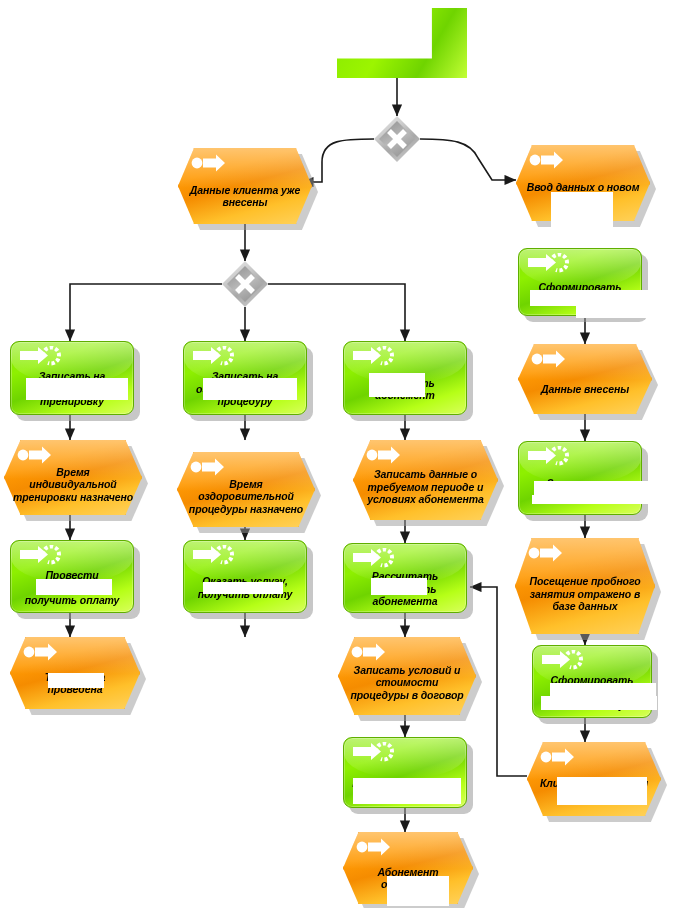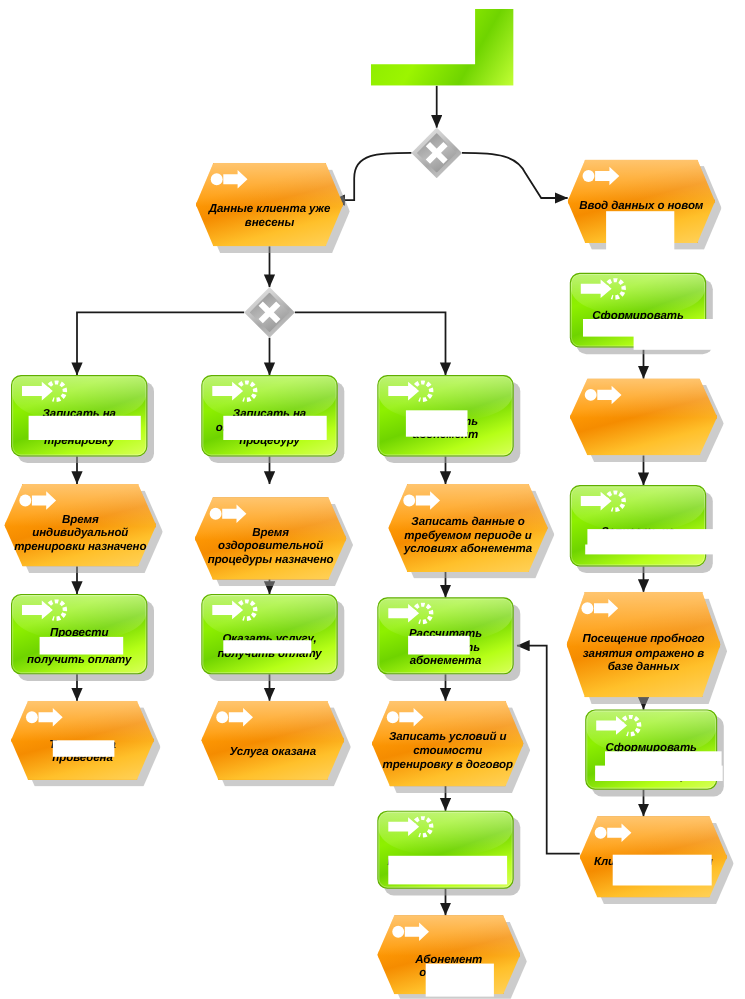--- a/index.html
+++ b/index.html
@@ -187,20 +187,21 @@
   <div class="node ev" style="left:518px;top:344px;width:134px;height:70px;">
     <div class="shadow"></div>
       <div class="body">
         <div class="gloss"></div>
       </div>
       <div class="edgeline"></div>
     <svg class="badge" viewBox="0 0 44 22">
       <circle cx="7" cy="9" r="5.4" fill="#ffffff"></circle>
       <path d="M13,4.4 L26,4.4 L26,0.6 L35,9 L26,17.4 L26,13.6 L13,13.6 z" fill="#ffffff"></path>
     </svg>
+    <div class="label">Данные внесены</div>
   </div>
 
   <div class="node fn" style="left:518px;top:441px;width:124px;height:74px;">
     <div class="shadow"></div>
       <div class="body">
         <div class="gloss"></div>
       </div>
     <svg class="badge" viewBox="0 0 44 22">
       <path d="M2,5 L20,5 L20,1 L30,9.5 L20,18 L20,14 L2,14 z" fill="#ffffff"></path>
       <path d="M25,9.5 a8,8 0 1 1 5,7.4" fill="none" stroke="#ffffff" stroke-width="4" stroke-dasharray="3.4 2.2"></path>
@@ -336,32 +337,20 @@
         <div class="gloss"></div>
       </div>
     <svg class="badge" viewBox="0 0 44 22">
       <path d="M2,5 L20,5 L20,1 L30,9.5 L20,18 L20,14 L2,14 z" fill="#ffffff"></path>
       <path d="M25,9.5 a8,8 0 1 1 5,7.4" fill="none" stroke="#ffffff" stroke-width="4" stroke-dasharray="3.4 2.2"></path>
     </svg>
     <div class="label">Оказать услугу, получить оплату</div>
     <div class="occl" style="left:20px;top:42px;width:80px;height:12px;"></div>
   </div>
 
-  <div class="node ev" style="left:183px;top:637px;width:130px;height:72px;">
-    <div class="shadow"></div>
-      <div class="body">
-        <div class="gloss"></div>
-      </div>
-      <div class="edgeline"></div>
-    <svg class="badge" viewBox="0 0 44 22">
-      <circle cx="7" cy="9" r="5.4" fill="#ffffff"></circle>
-      <path d="M13,4.4 L26,4.4 L26,0.6 L35,9 L26,17.4 L26,13.6 L13,13.6 z" fill="#ffffff"></path>
-    </svg>
-    <div class="label">Услуга оказана</div>
-  </div>
 
   <div class="node fn" style="left:343px;top:341px;width:124px;height:74px;">
     <div class="shadow"></div>
       <div class="body">
         <div class="gloss"></div>
       </div>
     <svg class="badge" viewBox="0 0 44 22">
       <path d="M2,5 L20,5 L20,1 L30,9.5 L20,18 L20,14 L2,14 z" fill="#ffffff"></path>
       <path d="M25,9.5 a8,8 0 1 1 5,7.4" fill="none" stroke="#ffffff" stroke-width="4" stroke-dasharray="3.4 2.2"></path>
     </svg>
@@ -398,21 +387,21 @@
   <div class="node ev" style="left:338px;top:637px;width:138px;height:78px;">
     <div class="shadow"></div>
       <div class="body">
         <div class="gloss"></div>
       </div>
       <div class="edgeline"></div>
     <svg class="badge" viewBox="0 0 44 22">
       <circle cx="7" cy="9" r="5.4" fill="#ffffff"></circle>
       <path d="M13,4.4 L26,4.4 L26,0.6 L35,9 L26,17.4 L26,13.6 L13,13.6 z" fill="#ffffff"></path>
     </svg>
-    <div class="label" style="top:17px;">Записать условий и стоимости тренировку в договор</div>
+    <div class="label" style="top:17px;">Записать условий и стоимости процедуры в договор</div>
   </div>
 
   <div class="node fn" style="left:343px;top:737px;width:124px;height:71px;">
     <div class="shadow"></div>
       <div class="body">
         <div class="gloss"></div>
       </div>
     <svg class="badge" viewBox="0 0 44 22">
       <path d="M2,5 L20,5 L20,1 L30,9.5 L20,18 L20,14 L2,14 z" fill="#ffffff"></path>
       <path d="M25,9.5 a8,8 0 1 1 5,7.4" fill="none" stroke="#ffffff" stroke-width="4" stroke-dasharray="3.4 2.2"></path>

